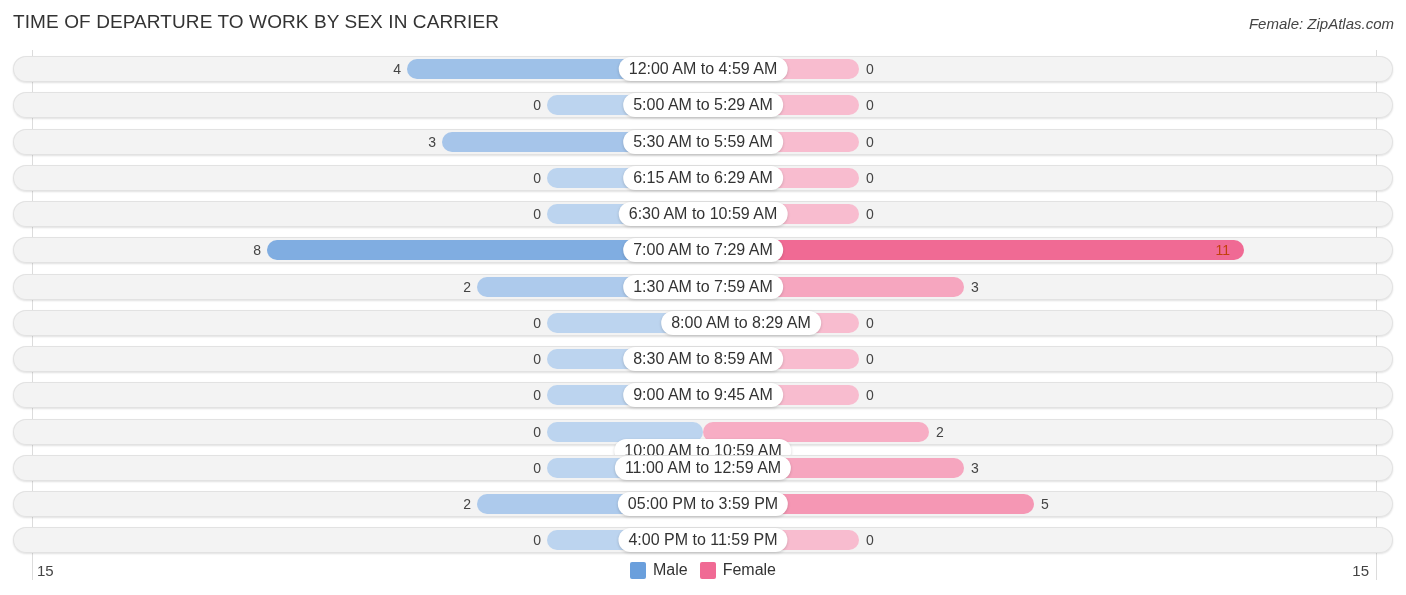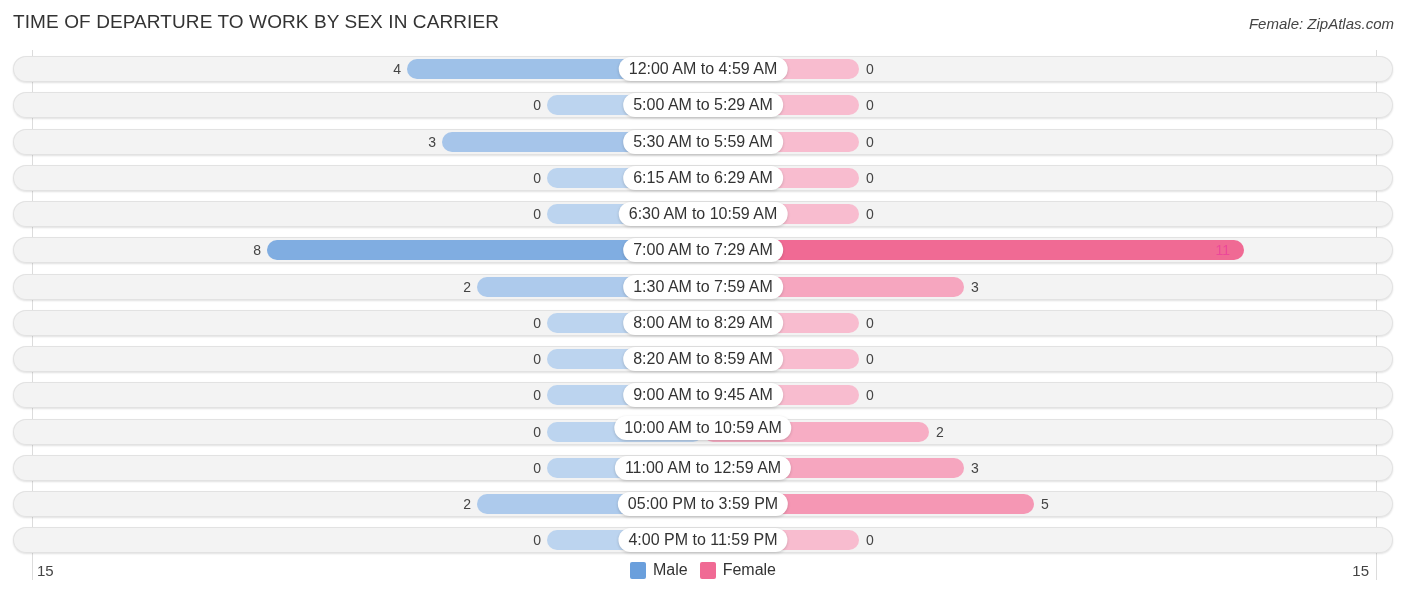--- a/index.html
+++ b/index.html
@@ -10,21 +10,21 @@
   .gridline { position: absolute; top: 50px; height: 530px; width: 1px; background: #dcdcdc; }
   .row { position: absolute; left: 13px; width: 1380px; height: 26px; border-radius: 13px;
          background: #f3f3f3; box-shadow: inset 0 0 0 1px #e2e2e2, 0 1px 2px rgba(0,0,0,0.12); }
   .bar { position: absolute; height: 20px; border-radius: 10px; }
   .bar.male { }
   .bar.female { }
   .cat { position: absolute; height: 24px; line-height: 24px; background: #fff; border-radius: 12px;
          font-size: 16px; color: #333; text-align: center; padding: 0 10px; white-space: nowrap;
          box-shadow: 0 1px 3px rgba(0,0,0,0.18); transform: translateX(-50%); }
   .val { position: absolute; font-size: 14px; line-height: 20px; color: #444; }
-  .val.inside { color: #ec4899; margin-left: 12px; }
+  .val.inside { color: #c2410c; margin-left: 12px; }
   .axis-label { position: absolute; top: 562px; font-size: 15px; color: #444; }
   .legend { position: absolute; top: 561px; left: 0; width: 1406px; display: flex; justify-content: center; gap: 0; }
   .legend-item { display: flex; align-items: center; margin: 0 6px; font-size: 16px; color: #333; }
   .swatch { width: 16px; height: 17px; border-radius: 2px; margin-right: 7px; }
 </style>
 </head>
 <body>
 
 <div class="title">TIME OF DEPARTURE TO WORK BY SEX IN CARRIER</div>
 <div class="source">Female: ZipAtlas.com</div>
@@ -73,39 +73,39 @@
     <div class="bar male" style="left: 477px; width: 226px; top: 276.5px; background: rgb(173, 202, 236);"></div>
     <div class="bar female" style="left: 703px; width: 261px; top: 276.5px; background: rgb(246, 166, 191);"></div>
     <div class="val" style="top: 276.5px; right: 935px;">2</div>
     <div class="val" style="top: 276.5px; left: 971px;">3</div>
     <div class="cat" style="left: 703px; top: 274.5px;">1:30 AM to 7:59 AM</div>
     <div class="row" style="top: 309.75px;"></div>
     <div class="bar male" style="left: 547px; width: 156px; top: 312.75px; background: rgb(188, 212, 239);"></div>
     <div class="bar female" style="left: 703px; width: 156px; top: 312.75px; background: rgb(248, 188, 207);"></div>
     <div class="val" style="top: 312.75px; right: 865px;">0</div>
     <div class="val" style="top: 312.75px; left: 866px;">0</div>
-    <div class="cat" style="left: 703px; top: 310.75px;">8:00 AM to 8:29 AM</div>
+    <div class="cat" style="left: 741px; top: 310.75px;">8:00 AM to 8:29 AM</div>
     <div class="row" style="top: 346px;"></div>
     <div class="bar male" style="left: 547px; width: 156px; top: 349px; background: rgb(188, 212, 239);"></div>
     <div class="bar female" style="left: 703px; width: 156px; top: 349px; background: rgb(248, 188, 207);"></div>
     <div class="val" style="top: 349px; right: 865px;">0</div>
     <div class="val" style="top: 349px; left: 866px;">0</div>
-    <div class="cat" style="left: 703px; top: 347px;">8:20 AM to 8:59 AM</div>
+    <div class="cat" style="left: 703px; top: 347px;">8:30 AM to 8:59 AM</div>
     <div class="row" style="top: 382.25px;"></div>
     <div class="bar male" style="left: 547px; width: 156px; top: 385.25px; background: rgb(188, 212, 239);"></div>
     <div class="bar female" style="left: 703px; width: 156px; top: 385.25px; background: rgb(248, 188, 207);"></div>
     <div class="val" style="top: 385.25px; right: 865px;">0</div>
     <div class="val" style="top: 385.25px; left: 866px;">0</div>
     <div class="cat" style="left: 703px; top: 383.25px;">9:00 AM to 9:45 AM</div>
     <div class="row" style="top: 418.5px;"></div>
     <div class="bar male" style="left: 547px; width: 156px; top: 421.5px; background: rgb(188, 212, 239);"></div>
     <div class="bar female" style="left: 703px; width: 226px; top: 421.5px; background: rgb(247, 173, 196);"></div>
     <div class="val" style="top: 421.5px; right: 865px;">0</div>
     <div class="val" style="top: 421.5px; left: 936px;">2</div>
-    <div class="cat" style="left: 703px; top: 416px;">10:00 AM to 10:59 AM</div>
+    <div class="cat" style="left: 703px; top: 439px;">10:00 AM to 10:59 AM</div>
     <div class="row" style="top: 454.75px;"></div>
     <div class="bar male" style="left: 547px; width: 156px; top: 457.75px; background: rgb(188, 212, 239);"></div>
     <div class="bar female" style="left: 703px; width: 261px; top: 457.75px; background: rgb(246, 166, 191);"></div>
     <div class="val" style="top: 457.75px; right: 865px;">0</div>
     <div class="val" style="top: 457.75px; left: 971px;">3</div>
     <div class="cat" style="left: 703px; top: 455.75px;">11:00 AM to 12:59 AM</div>
     <div class="row" style="top: 491px;"></div>
     <div class="bar male" style="left: 477px; width: 226px; top: 494px; background: rgb(173, 202, 236);"></div>
     <div class="bar female" style="left: 703px; width: 331px; top: 494px; background: rgb(245, 151, 180);"></div>
     <div class="val" style="top: 494px; right: 935px;">2</div>

